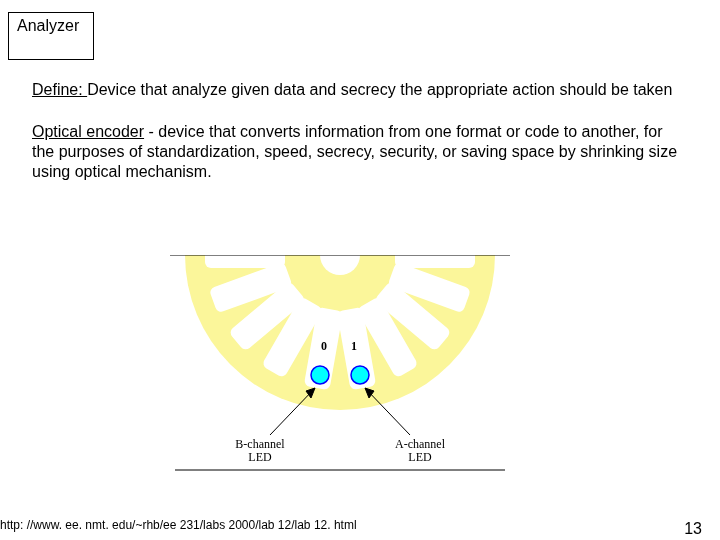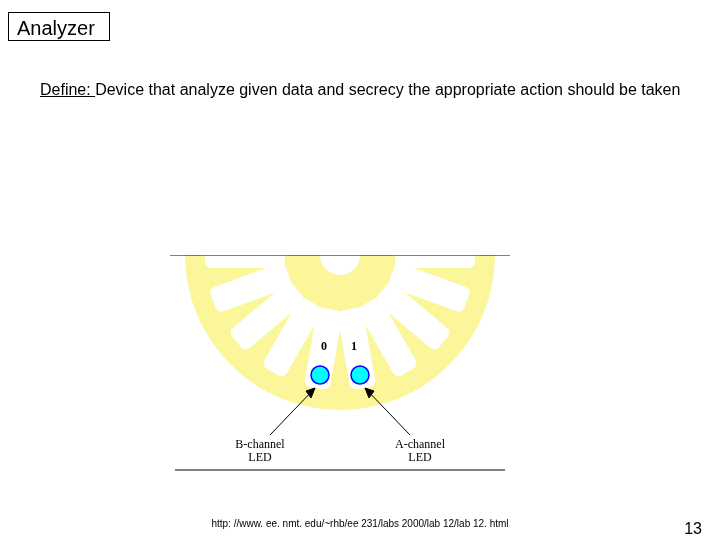--- a/index.html
+++ b/index.html
@@ -15,75 +15,77 @@
   .slide {
     position: relative;
     width: 720px;
     height: 540px;
   }
   .title-box {
     position: absolute;
     left: 8px;
     top: 12px;
     border: 1px solid #000;
-    padding: 4px 14px 0 8px;
-    font-size: 20px;
+    padding: 4px 14px 24px 8px;
+    font-size: 16px;
   }
   .body {
     position: absolute;
     left: 32px;
     top: 80px;
     width: 650px;
   }
   .para {
     font-size: 16px;
     line-height: 1.25;
     margin-bottom: 22px;
   }
-  .underline { text-decoration: underline; margin-left: 8px; }
+  .underline { text-decoration: underline; }
   .figure {
     position: absolute;
     left: 120px;
     top: 255px;
     width: 440px;
     height: 225px;
   }
   .pagenum {
     position: absolute;
     right: 18px;
     top: 480px;
     font-size: 16px;
     margin-top: 40px;
   }
   .footer {
     position: absolute;
     left: 0;
     width: 720px;
     top: 518px;
-    text-align: center;
-    font-size: 10px;
+    font-size: 12px;
   }
   .enc-text {
     font-family: "Times New Roman", Times, serif;
     font-size: 12px;
     text-anchor: middle;
   }
 </style>
 </head>
 <body>
 
 <div class="slide">
 
   <div class="title-box">
     <span>Analyzer</span>
   </div>
 
   <div class="body">
     <div class="para">
       <span class="underline">Define: </span><span>Device that analyze given data and secrecy the appropriate action should be taken</span>
+    </div>
+    <div class="para">
+      <span class="underline">Optical encoder</span><span> - device that converts information from one format or code to another, for the purposes of standardization, speed, secrecy, security, or saving space by shrinking size using optical mechanism.</span>
     </div>
   </div>
 
   <div class="figure">
     <svg width="440" height="225" viewBox="0 0 440 225">
       <defs>
         <clipPath id="lowerHalf">
           <rect x="0" y="0" width="440" height="225"></rect>
         </clipPath>
       </defs>

